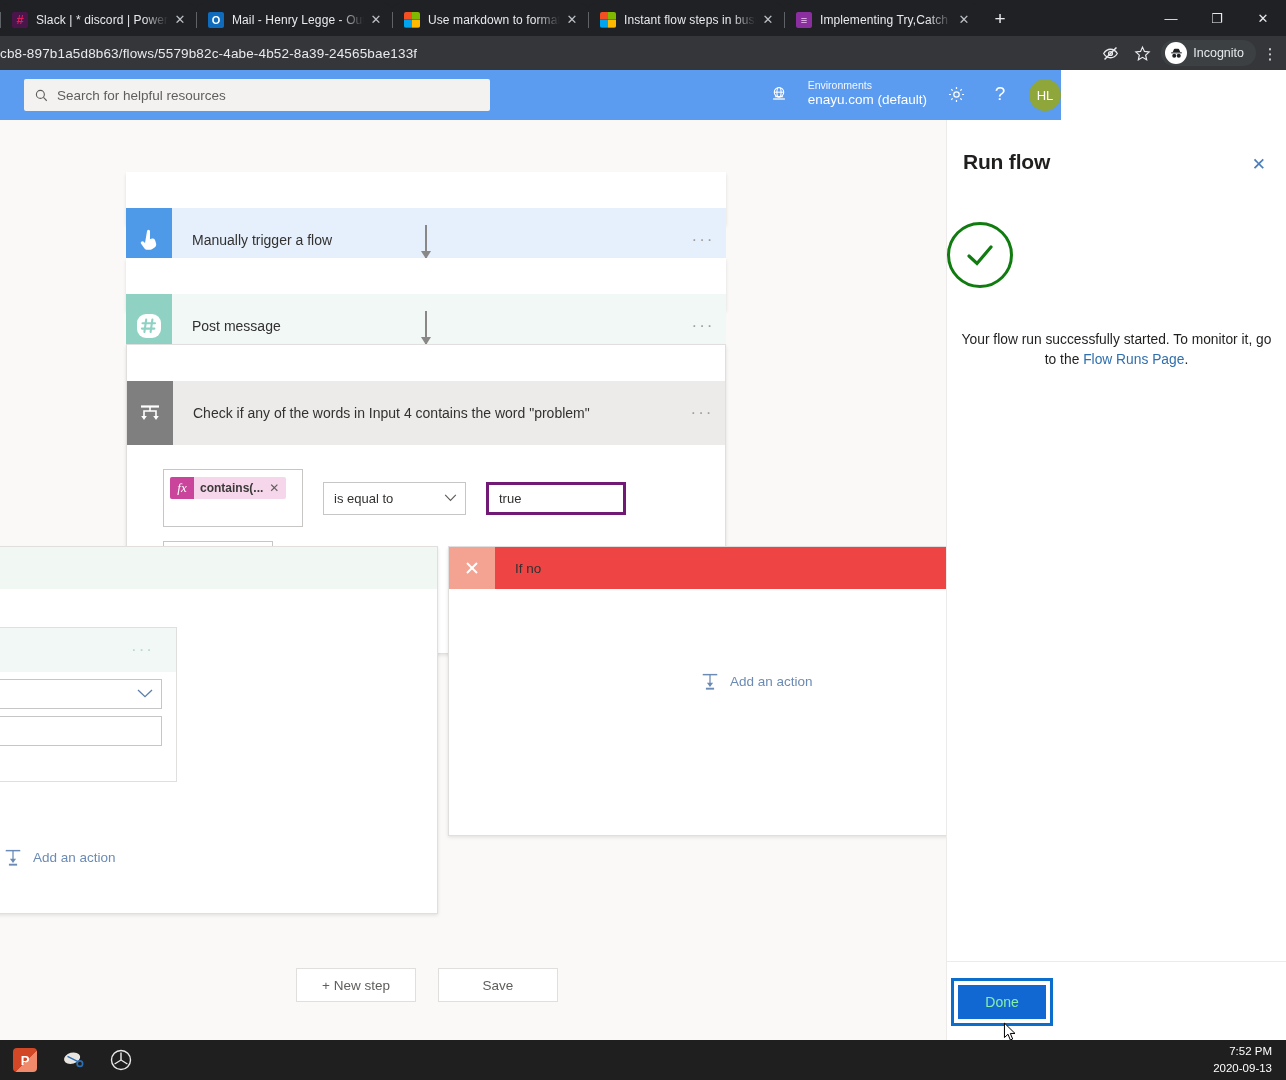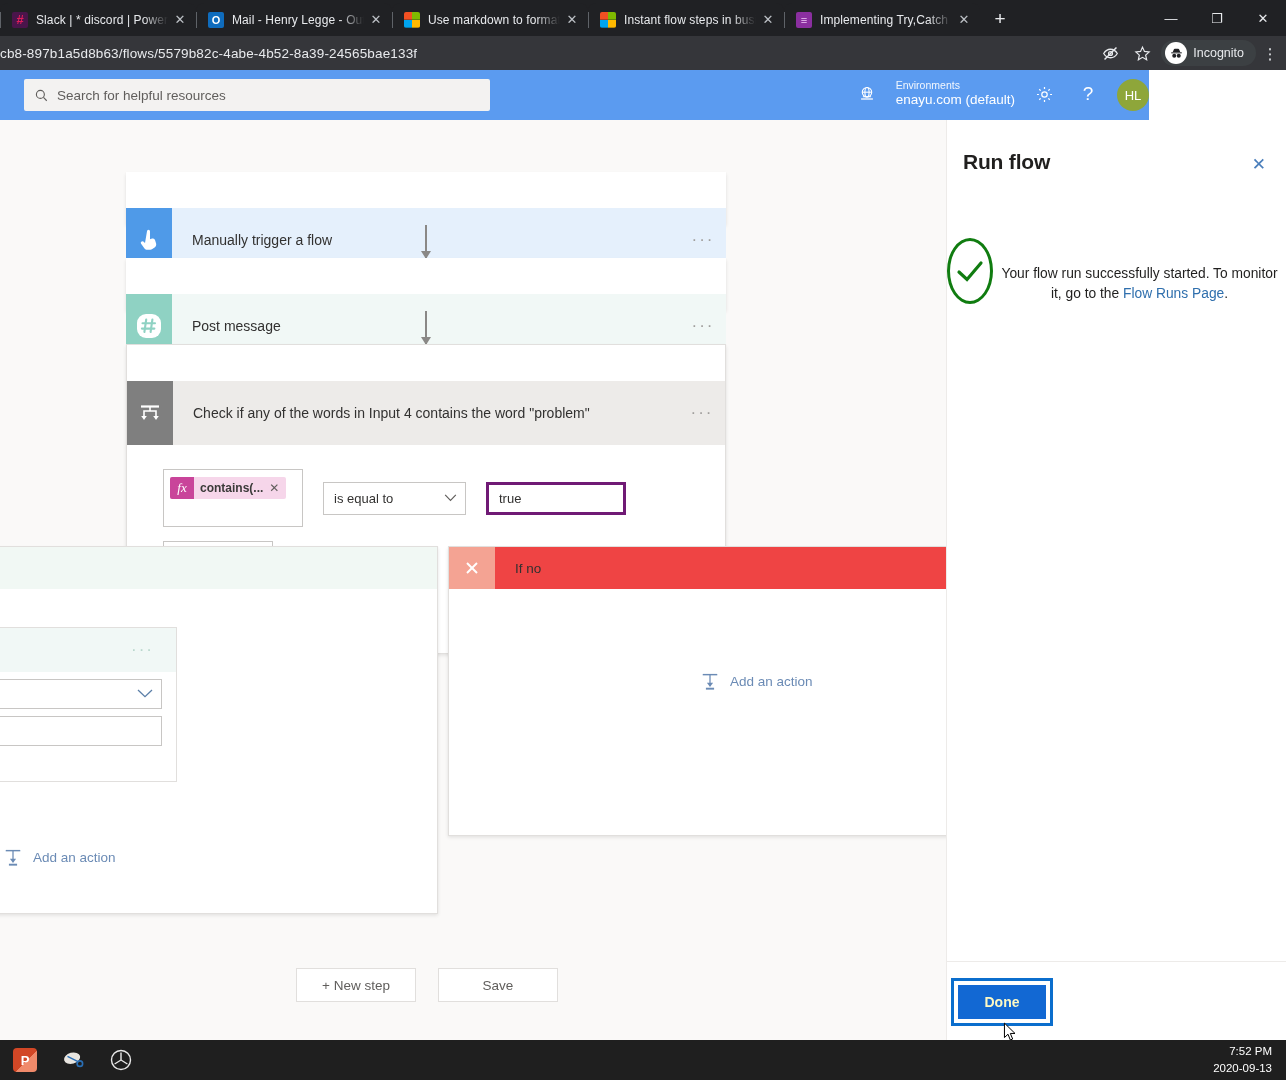--- a/index.html
+++ b/index.html
@@ -94,21 +94,21 @@
     padding: 0 12px 0 4px; border-radius: 14px; background: #3c4043; color: #e8eaed; font-size: 12.5px;
   }
   .incog-badge {
     width: 22px; height: 22px; border-radius: 50%; background: #fff;
     display: flex; align-items: center; justify-content: center;
   }
   .menu-dots { color: #e8eaed; font-size: 15px; letter-spacing: 0; line-height: 5px; width: 16px; text-align:center; }
 
   
   .pa-header {
-    position: absolute; top: 70px; left: 0; width: 1149px; height: 50px;
+    position: absolute; top: 70px; left: 0; width: 1061px; height: 50px;
     background: #5b9bf0; display: flex; align-items: center;
   }
   .pa-search {
     margin-left: 24px; width: 466px; height: 32px; background: #f3f2f1;
     border-radius: 2px; display: flex; align-items: center; padding: 0 10px; gap: 8px;
   }
   .pa-search-ph { color: #605e5c; font-size: 13.5px; }
   .pa-header-right {
     margin-left: auto; display: flex; gap: 14px; 
   }
@@ -250,42 +250,42 @@
   
   .run-panel {
     position: absolute; top: 120px; right: 0; width: 340px; height: 920px;
     background: #fff; border-left: 1px solid #edebe9;
   }
   .run-head {
     display: flex; align-items: flex-start; padding: 30px 20px 0 16px;
   }
   .run-title { font-size: 21px; color: #201f1e; font-weight: 600; letter-spacing: -.2px; }
   .run-close { margin-left: auto; color: #4a7ebb; font-size: 17px; line-height: 1; padding-top: 6px; }
-  .success-wrap { margin-top: 48px; display: flex; flex-direction: row; align-items: flex-end; }
+  .success-wrap { margin-top: 48px; display: flex; flex-direction: column; align-items: flex-start; }
   .check-circle {
     width: 66px; height: 66px; border-radius: 50%; border: 3px solid #107c10;
     display: flex; align-items: center; justify-content: center;
   }
   .run-msg {
     margin-top: 42px; padding: 0 8px; text-align: center; line-height: 1.45;
     font-size: 13.8px; color: #201f1e;
   }
   .run-link { color: #2f6fad; }
   .panel-footer {
     position: absolute; left: 0; bottom: 0; width: 340px; height: 79px;
     border-top: 1px solid #edebe9;
   }
   .done-focus {
     position: absolute; left: 4px; top: 16px; width: 102px; height: 48px;
     border: 3px solid #0b6ecd; background: #fff; padding: 4px;
   }
   .done-btn {
-    width: 100%; height: 100%; background: #1268d3; color: #fef9c3;
+    width: 100%; height: 100%; background: #1268d3; color: #86efac;
     display: flex; align-items: center; justify-content: center;
-    font-size: 14px; font-weight: 700;
+    font-size: 14px; font-weight: 400;
   }
   .cursor { position: absolute; left: 56px; top: 60px; width: 14px; height: 20px; }
 
   
   .taskbar {
     position: absolute; left: 0; bottom: 0; width: 1286px; height: 40px;
     background: #1f1f1f; display: flex; align-items: center;
   }
   .tb-apps { display: flex; align-items: center; gap: 18px; padding-left: 10px; }
   .tb-app { width: 30px; height: 30px; display: flex; align-items: center; justify-content: center; }

